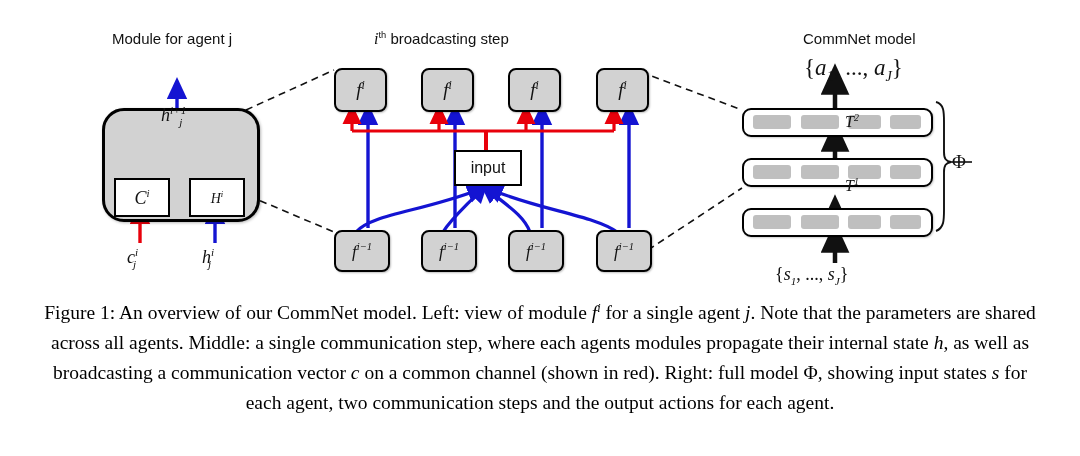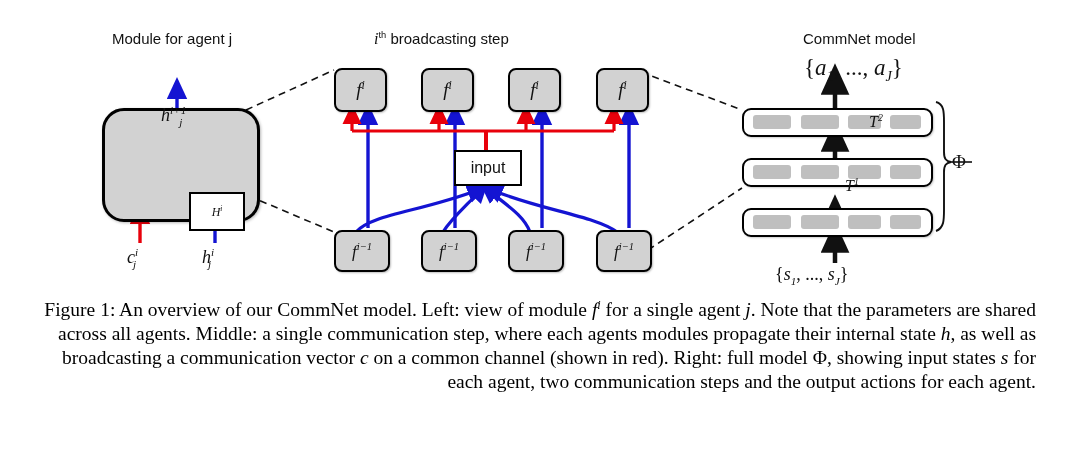--- a/index.html
+++ b/index.html
@@ -26,23 +26,23 @@
     font-style:italic;
     color:#111;
     white-space:nowrap;
   }
   sup,sub{font-size:0.62em;font-style:italic;}
   .caption{
     position:absolute;
     left:44px;top:292px;width:992px;
     font-family:"Liberation Serif", serif;
     font-size:19.5px;
-    line-height:24px;
+    line-height:30px;
     color:#000;
-    text-align:right;
+    text-align:center;
   }
   .caption i{font-style:italic;}
   .node-box{
     position:absolute;
     background:#d2d2d2;
     border:2.5px solid #000;
     border-radius:8px;
     display:flex;align-items:center;justify-content:center;
     font-family:"Liberation Serif", serif;
     font-style:italic;
@@ -159,22 +159,25 @@
     </g>
   </svg>
 
   <div class="panel-title" style="left:112px;top:30px;">
     <span>Module for agent j</span>
   </div>
 
   <div class="module-shell" style="left:102px;top:108px;width:152px;height:108px;"></div>
 
 
-
-  <div class="white-box" style="left:189px;top:192px;width:52px;height:35px;font-size:12px;font-style:italic;">
+  <div class="white-box" style="left:114px;top:178px;width:52px;height:35px;font-size:18px;font-style:italic;">
+    <span><span>C</span><sup>i</sup></span>
+  </div>
+
+  <div class="white-box" style="left:189px;top:178px;width:52px;height:35px;font-size:14px;font-style:italic;">
     <span><span>H</span><sup>i</sup></span>
   </div>
 
   <div class="mathlabel" style="left:161px;top:56px;font-size:18px;margin-top:48px;">
     <span>h</span><sup>i+1</sup><sub style="margin-left:-7px;">j</sub>
   </div>
 
   <div class="mathlabel" style="left:127px;top:246px;font-size:18px;">
     <span>c</span><sup>i</sup><sub style="margin-left:-5px;">j</sub>
   </div>
@@ -226,21 +229,21 @@
     <span style="font-style:normal;">{</span><span>a</span><sub>1</sub><span style="font-style:normal;">, ..., </span><span>a</span><sub>J</sub><span style="font-style:normal;">}</span>
   </div>
 
   <div class="bar" style="left:742px;top:108px;width:187px;height:25px;">
     <div class="cell" style="left:9px;top:5px;width:38px;height:14px;"></div>
     <div class="cell" style="left:57px;top:5px;width:38px;height:14px;"></div>
     <div class="cell" style="left:104px;top:5px;width:33px;height:14px;"></div>
     <div class="cell" style="left:146px;top:5px;width:31px;height:14px;"></div>
   </div>
 
-  <div class="mathlabel" style="left:845px;top:112px;font-size:16px;margin-left:24px;">
+  <div class="mathlabel" style="left:845px;top:112px;font-size:16px;">
     <span>T</span><sup>2</sup>
   </div>
 
   <div class="bar" style="left:742px;top:158px;width:187px;height:25px;">
     <div class="cell" style="left:9px;top:5px;width:38px;height:14px;"></div>
     <div class="cell" style="left:57px;top:5px;width:38px;height:14px;"></div>
     <div class="cell" style="left:104px;top:5px;width:33px;height:14px;"></div>
     <div class="cell" style="left:146px;top:5px;width:31px;height:14px;"></div>
   </div>
 

